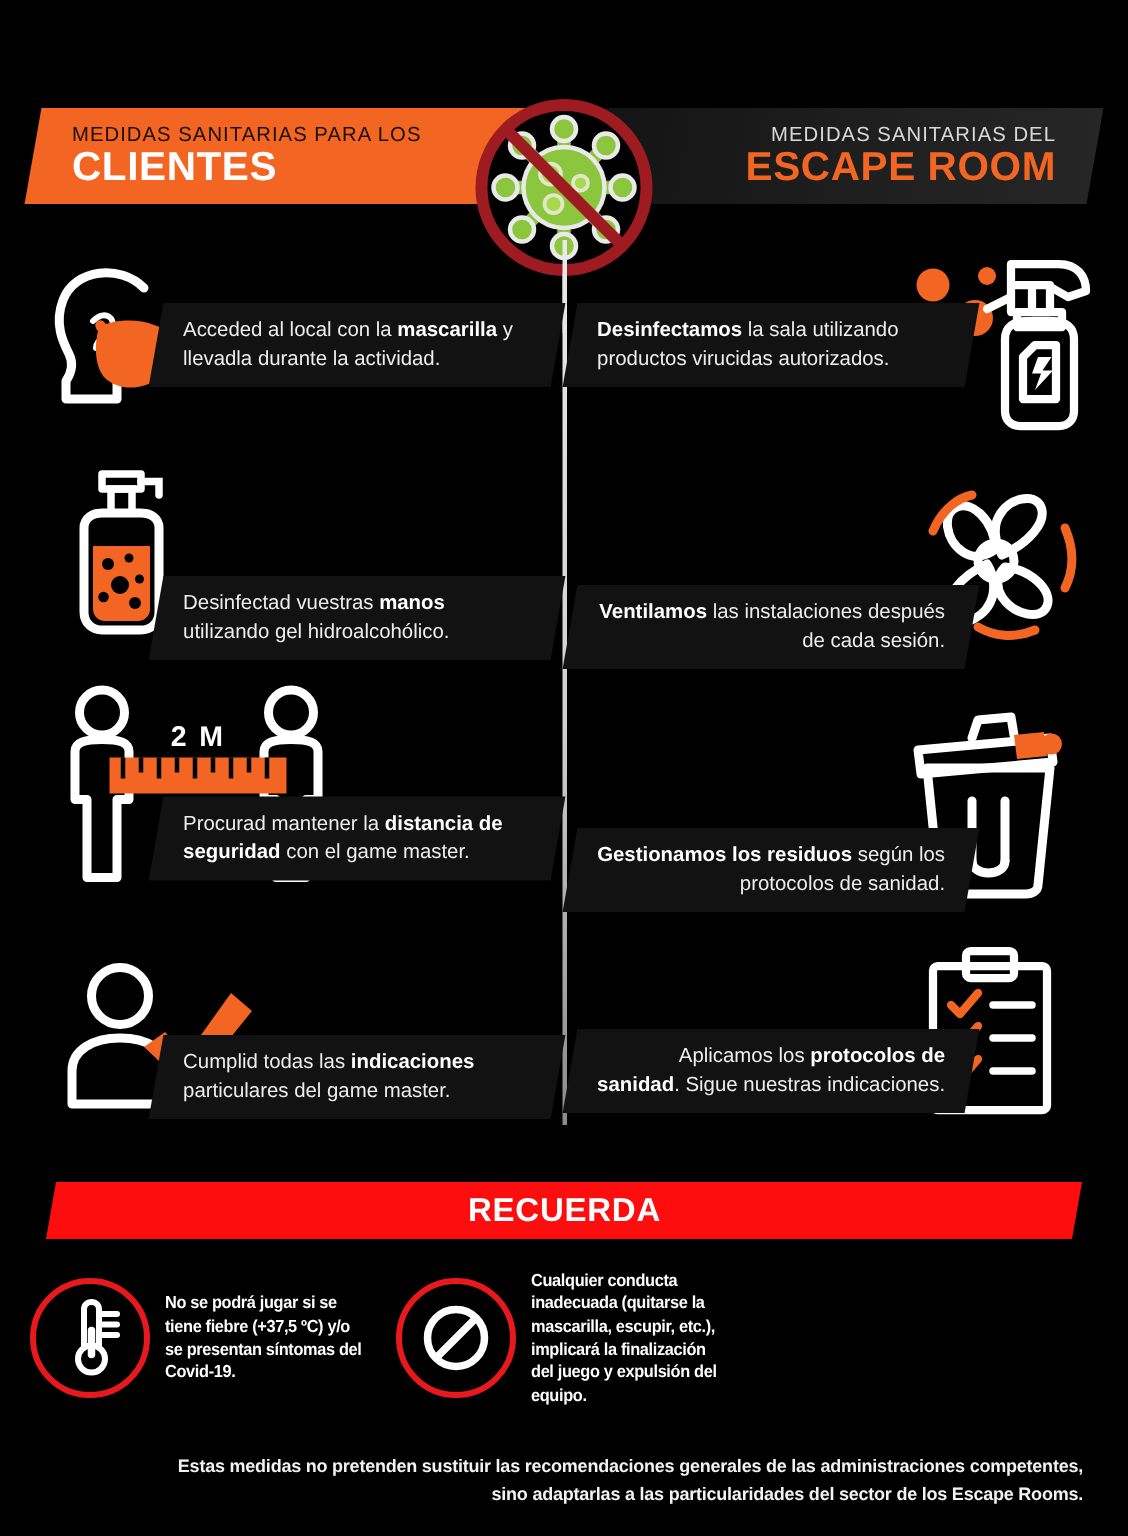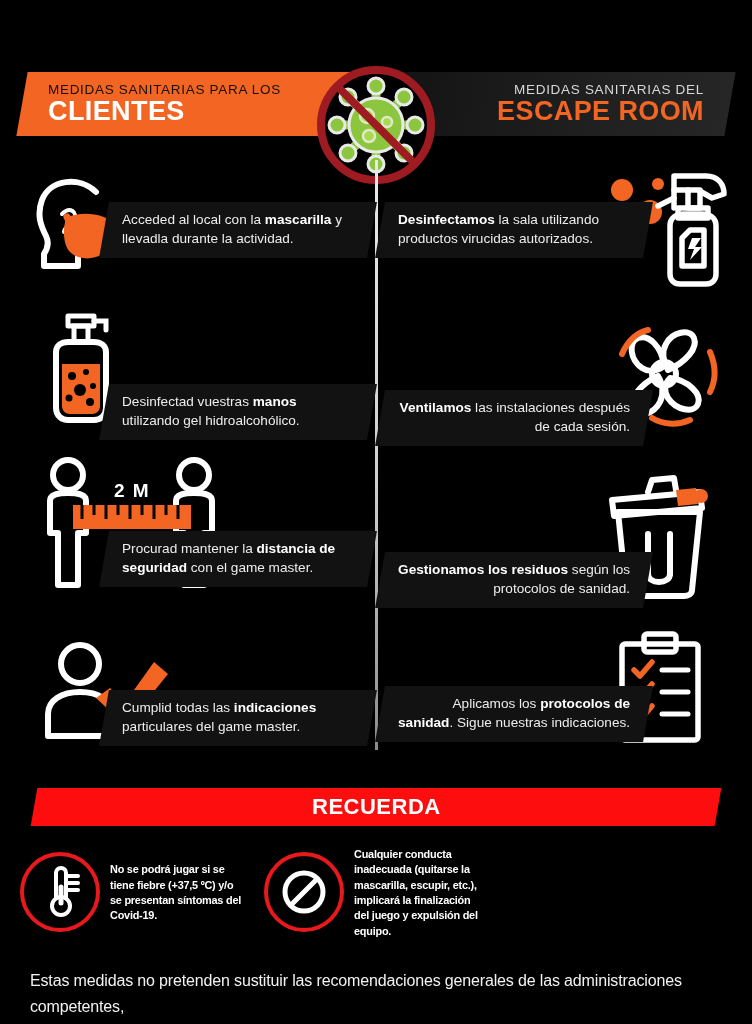--- a/index.html
+++ b/index.html
@@ -60,22 +60,22 @@
   .notes{position:absolute;left:20px;top:842px;width:712px;height:100px;display:flex;}
   .note{display:flex;align-items:center;gap:10px;}
   .note:nth-child(1){width:232px;align-items:center;}
   .note:nth-child(2){width:222px;padding-left:12px;}
   .note:nth-child(3){width:246px;padding-left:12px;align-items:center;}
   .note-ring{flex:0 0 auto;width:72px;height:72px;border-radius:50%;
     border:4px solid #e8191c;display:flex;align-items:center;justify-content:center;background:#000;}
   .note-txt{font-size:11.6px;font-weight:bold;line-height:1.33;color:#fff;
     letter-spacing:-.25px;transform:scaleX(.94);transform-origin:left center;}
 
-  .footer{position:absolute;left:30px;top:968px;width:692px;text-align:left;
-    font-size:16px;font-weight:normal;line-height:1.6;color:#f2f2f2;letter-spacing:-.15px;}
+  .footer{position:absolute;left:30px;top:968px;width:692px;text-align:right;
+    font-size:12px;font-weight:bold;line-height:1.6;color:#f2f2f2;letter-spacing:-.15px;}
 
   svg{display:block;overflow:visible;}
 </style>
 </head>
 <body>
 
 <div class="stage">
 
   <div class="header-row">
     <div class="hdr hdr-left">
@@ -341,15 +341,16 @@
           <circle cx="24" cy="24" r="19" fill="none" stroke="#fff" stroke-width="5"></circle>
           <line x1="11" y1="37" x2="37" y2="11" stroke="#fff" stroke-width="5" stroke-linecap="round"></line>
         </svg>
       </div>
       <div class="note-txt">Cualquier conducta inadecuada (quitarse la mascarilla, escupir, etc.), implicará la finalización del juego y expulsión del equipo.</div>
     </div>
   </div>
 
   <div class="footer">
     <div>Estas medidas no pretenden sustituir las recomendaciones generales de las administraciones competentes,</div>
+    <div>sino adaptarlas a las particularidades del sector de los Escape Rooms.</div>
   </div>
 
 </div>
 
 </body></html>

